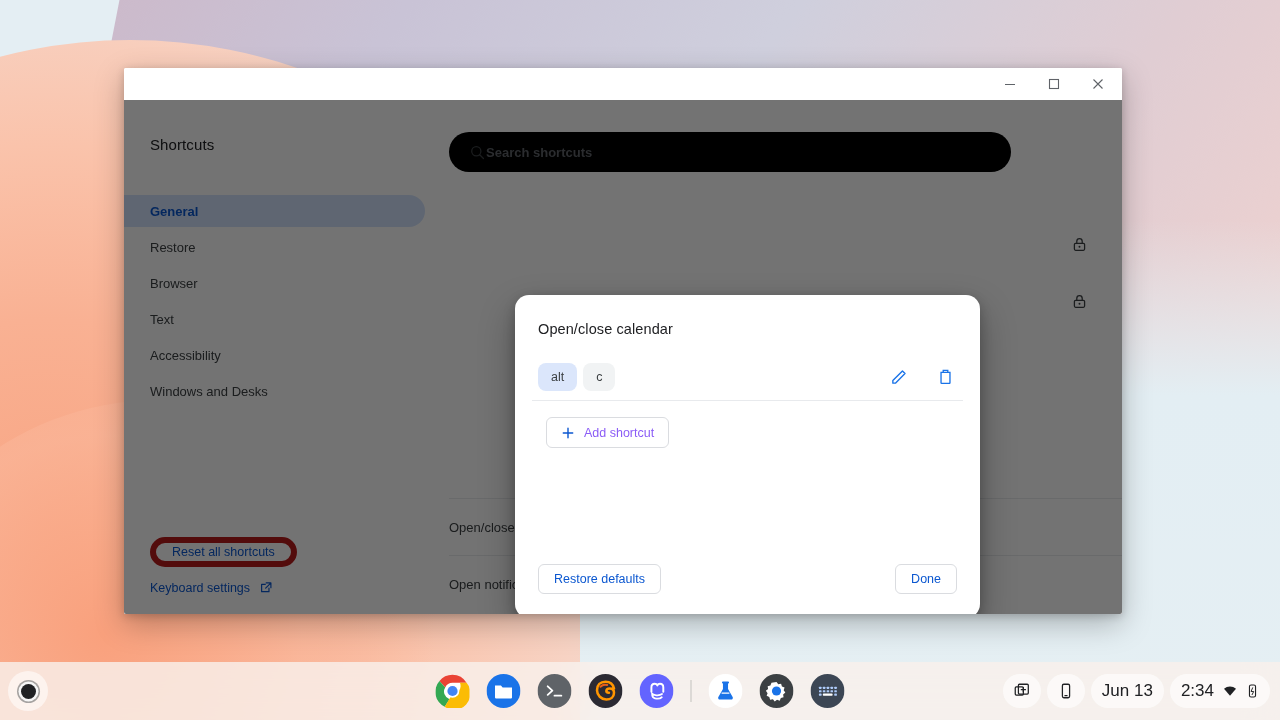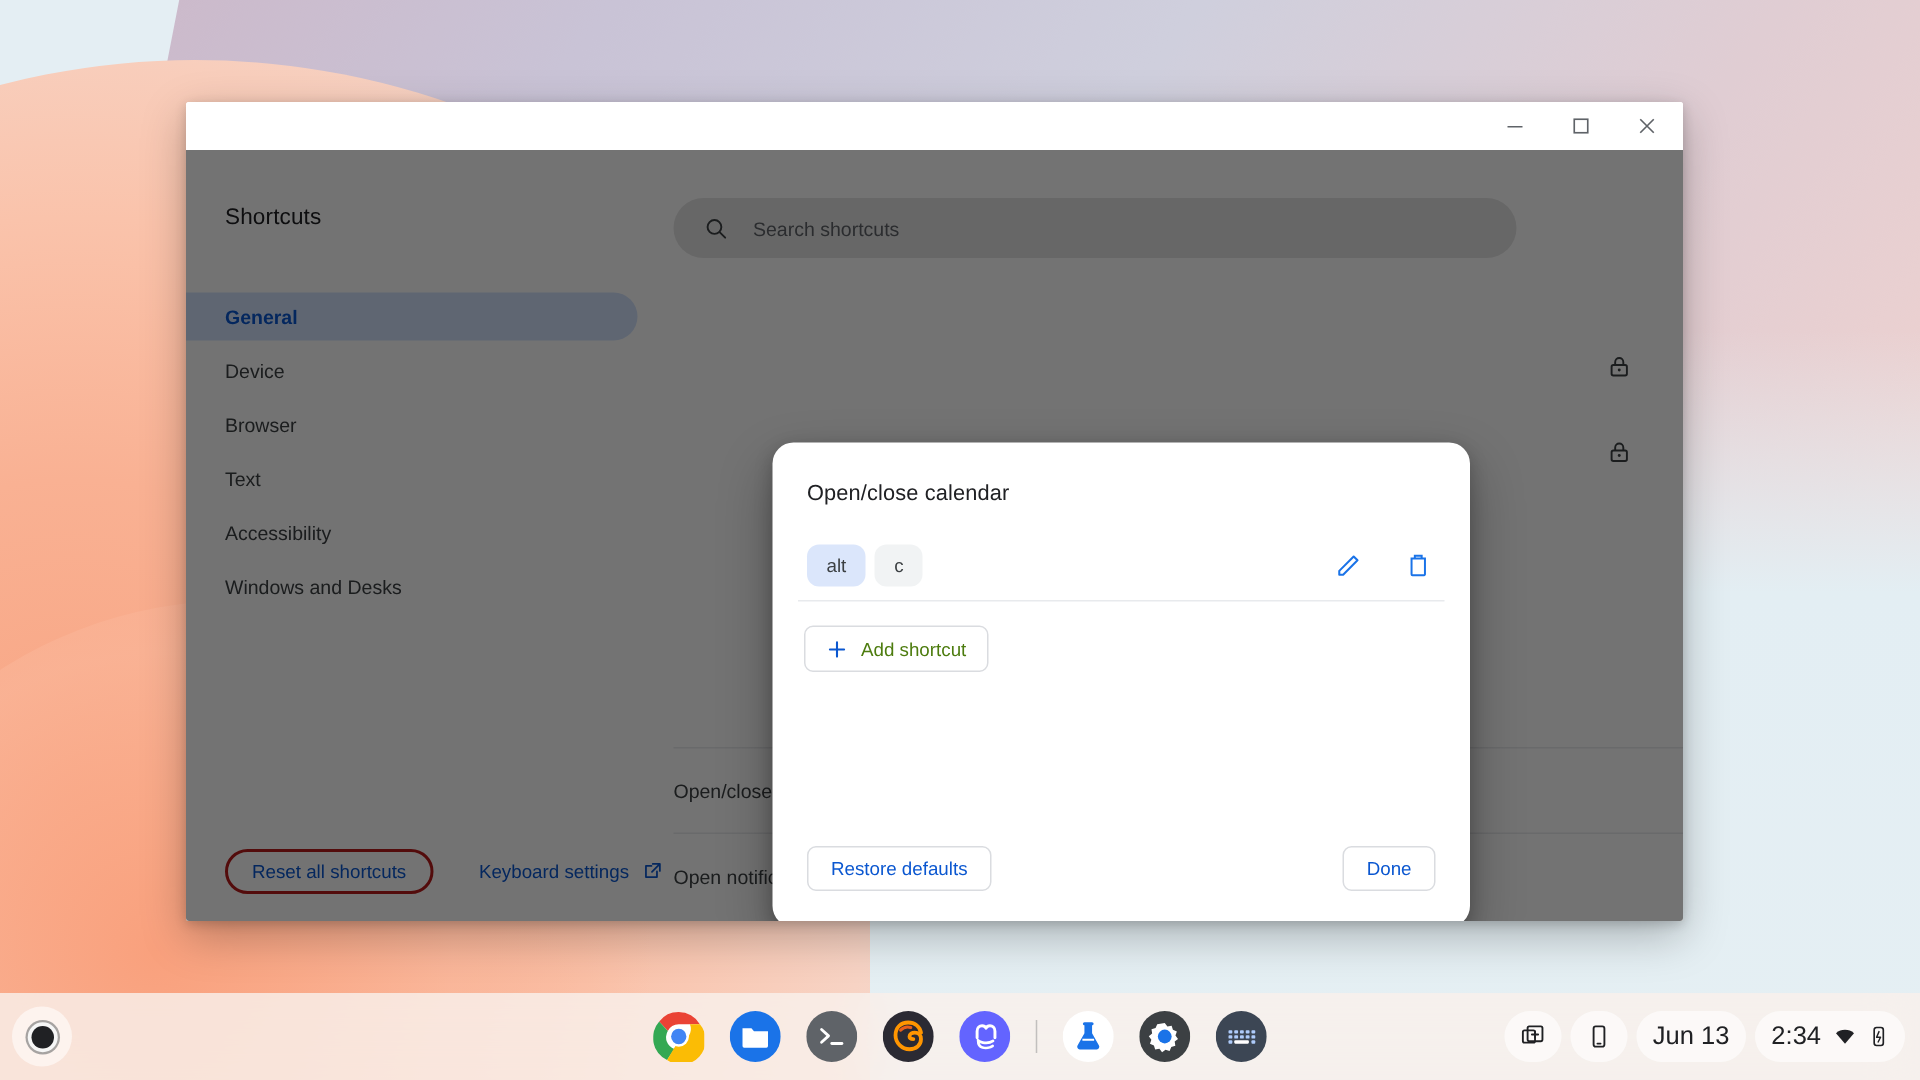--- a/index.html
+++ b/index.html
@@ -118,45 +118,46 @@
     color: #0b57d0;
     font-weight: 700;
   }
   .sidebar-footer {
     position: absolute; left: 0; bottom: 18px; width: 100%;
   }
   .reset-pill {
     display: inline-flex; align-items: center; justify-content: center;
     margin-left: 26px;
     height: 30px; padding: 0 16px;
-    border: 2px solid #b91c1c; border-radius: 16px;
+    border: 6px solid #b91c1c; border-radius: 16px;
     background: transparent;
     font-size: 12.5px; color: #0b57d0;
     font-family: "Liberation Sans", sans-serif;
     cursor: pointer;
   }
   .kb-link {
     margin: 14px 0 0 26px;
     display: inline-flex; align-items: center; gap: 9px;
     font-size: 12.5px; color: #0b57d0; cursor: pointer;
   }
 
   
   .main {
     flex: 1; position: relative;
     background: #ffffff;
   }
   .searchbar {
     margin: 32px 0 0 0;
     height: 40px; width: 562px;
-    background: #e5e5e5;
+    background: #000000;
     border-radius: 20px;
     display: flex; align-items: center;
-    gap: 16px; padding-left: 20px;
+    gap: 0; padding-left: 20px;
     cursor: text;
+    font-weight: bold;
   }
   .search-ph { font-size: 13px; color: #5f6368; }
 
   .row-locks { position: absolute; right: 34px; top: 116px; }
   .lock-row { height: 57px; display: flex; align-items: center; justify-content: flex-end; }
 
   .sc-rows { position: absolute; left: 0; right: 0; top: 398px; }
   .sc-row {
     height: 57px; display: flex; align-items: center;
     padding: 0 34px 0 0;
@@ -206,26 +207,26 @@
   }
   .dlg-key.modifier { background: #dbe6fb; }
   .dlg-key.normal { background: #f1f3f4; }
   .dlg-actions { display: flex; align-items: center; gap: 22px; }
   .icon-btn {
     width: 24px; height: 24px;
     display: flex; align-items: center; justify-content: center;
     cursor: pointer;
   }
   .add-shortcut {
-    margin: 16px 0 0 4px;
+    margin: 16px 0 0 14px;
     height: 31px; padding: 0 14px;
     display: inline-flex; align-items: center; gap: 9px;
     border: 1px solid #dadce0; border-radius: 6px;
     background: #fff;
-    font-size: 12.5px; color: #4d7c0f;
+    font-size: 12.5px; color: #8b5cf6;
     font-family: "Liberation Sans", sans-serif;
     cursor: pointer;
     align-self: flex-start;
   }
   .dlg-footer {
     margin-top: auto;
     padding: 0 6px 24px 6px;
     display: flex; align-items: center; justify-content: space-between;
   }
   .btn-outline {
@@ -323,21 +324,21 @@
       <div class="app-content">
 
         <div class="sidebar">
           <div class="app-title">Shortcuts</div>
 
           <div class="nav-list">
             <div class="nav-item selected">
               <span>General</span>
             </div>
             <div class="nav-item">
-              <span>Device</span>
+              <span>Restore</span>
             </div>
             <div class="nav-item">
               <span>Browser</span>
             </div>
             <div class="nav-item">
               <span>Text</span>
             </div>
             <div class="nav-item">
               <span>Accessibility</span>
             </div>

